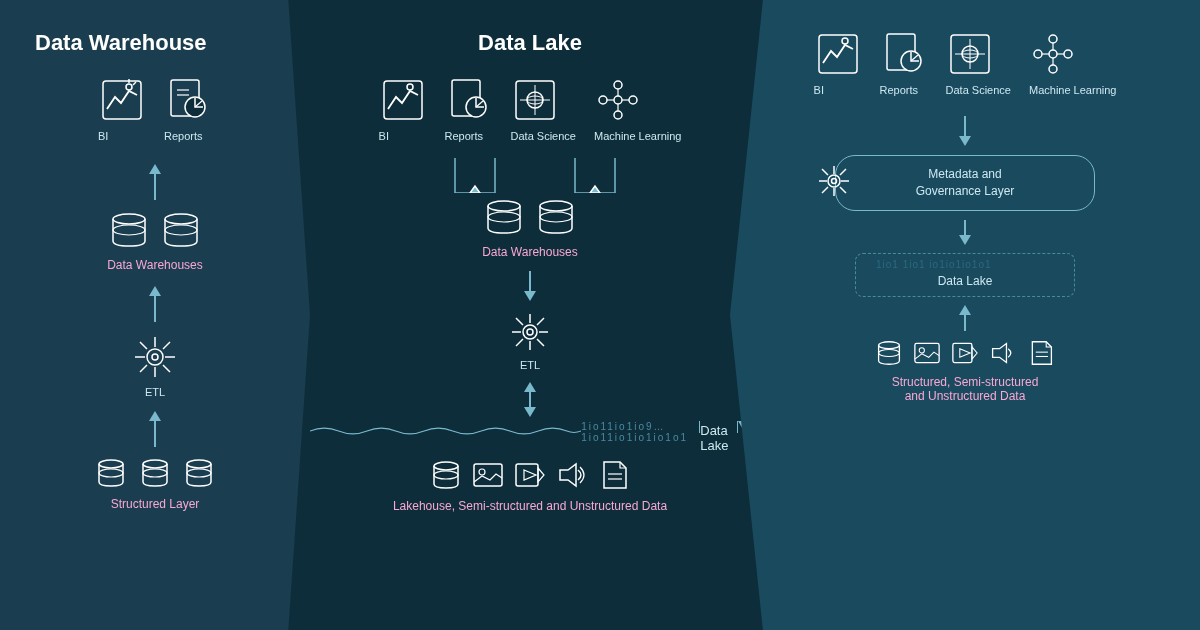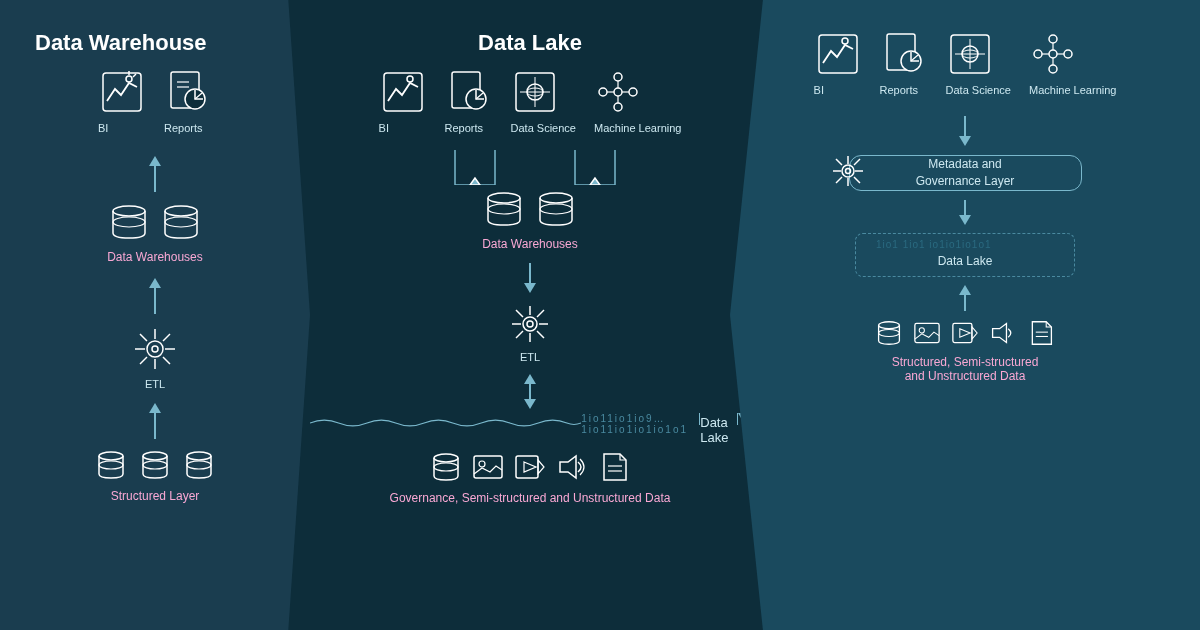--- a/index.html
+++ b/index.html
@@ -50,21 +50,21 @@
       background: #1a4a5e;
       clip-path: polygon(7% 0, 100% 0, 100% 100%, 7% 100%, 0% 50%);
       z-index: 1;
       margin-left: -20px;
     }
 
     .panel-title {
       font-size: 22px;
       font-weight: bold;
       color: #ffffff;
-      margin-bottom: 12px;
+      margin-bottom: 20px;
       align-self: flex-start;
       margin-left: 10px;
     }
 
     .panel-warehouse .panel-title { margin-left: 15px; }
     .panel-lake .panel-title { align-self: center; margin-left: 0; }
     .panel-lakehouse .panel-title { margin-left: 50px; }
 
     
     .icon-row {
@@ -433,21 +433,21 @@
         <path d="M22,10 Q28,15 22,20" stroke="#ffffff" stroke-width="1.5" fill="none"></path>
         <path d="M24,7 Q32,15 24,23" stroke="#ffffff" stroke-width="1.2" fill="none"></path>
       </svg>
       <svg width="32" height="30" viewBox="0 0 32 30">
         <path d="M6,2 L22,2 L28,8 L28,28 L6,28 Z" stroke="#ffffff" stroke-width="1.5" fill="none"></path>
         <polyline points="22,2 22,8 28,8" stroke="#ffffff" stroke-width="1.2" fill="none"></polyline>
         <line x1="10" y1="14" x2="24" y2="14" stroke="#ffffff" stroke-width="1.2"></line>
         <line x1="10" y1="19" x2="24" y2="19" stroke="#ffffff" stroke-width="1.2"></line>
       </svg>
     </div>
-    <div class="section-label">Governance, Semi-structured and Unstructured Data</div>
+    <div class="section-label">Lakehouse, Semi-structured and Unstructured Data</div>
   </div>
 
   <div class="panel panel-lakehouse">
 
     <div class="icon-row">
       <div class="icon-item">
         <div class="icon-box">
           <svg width="46" height="46" viewBox="0 0 46 46">
             <rect x="4" y="4" width="38" height="38" rx="3" stroke="#ffffff" stroke-width="1.5"></rect>
             <polyline points="8,32 16,20 22,26 30,14 38,18" stroke="#ffffff" stroke-width="1.8" fill="none"></polyline>
@@ -495,21 +495,21 @@
         </div>
         <span class="icon-label">Machine Learning</span>
       </div>
     </div>
 
     <div style="display:flex; flex-direction:column; align-items:center; margin: 4px 0;">
       <div style="width:2px; height:20px; background:#7ab8cc;"></div>
       <div style="width:0; height:0; border-left:6px solid transparent; border-right:6px solid transparent; border-top:10px solid #7ab8cc;"></div>
     </div>
 
-    <div style="position:relative; width:233px; border:1.5px solid #7ab8cc; border-radius:12px; padding:0 15px; text-align:center; margin:5px 0;">
+    <div style="position:relative; width:260px; border:1.5px solid #7ab8cc; border-radius:20px; padding:10px 15px; text-align:center; margin:5px 0;">
       <div style="font-size:12px; color:#cde8f0; line-height:1.4;">Metadata and<br>Governance Layer</div>
 
       <div style="position:absolute; left:-20px; top:50%; transform:translateY(-50%);">
         <svg width="36" height="36" viewBox="0 0 36 36">
           <circle cx="18" cy="18" r="6" stroke="#ffffff" stroke-width="1.5"></circle>
           <circle cx="18" cy="18" r="2.5" stroke="#ffffff" stroke-width="1.5"></circle>
           <line x1="18" y1="3" x2="18" y2="11" stroke="#ffffff" stroke-width="1.5"></line>
           <line x1="18" y1="25" x2="18" y2="33" stroke="#ffffff" stroke-width="1.5"></line>
           <line x1="3" y1="18" x2="11" y2="18" stroke="#ffffff" stroke-width="1.5"></line>
           <line x1="25" y1="18" x2="33" y2="18" stroke="#ffffff" stroke-width="1.5"></line>

